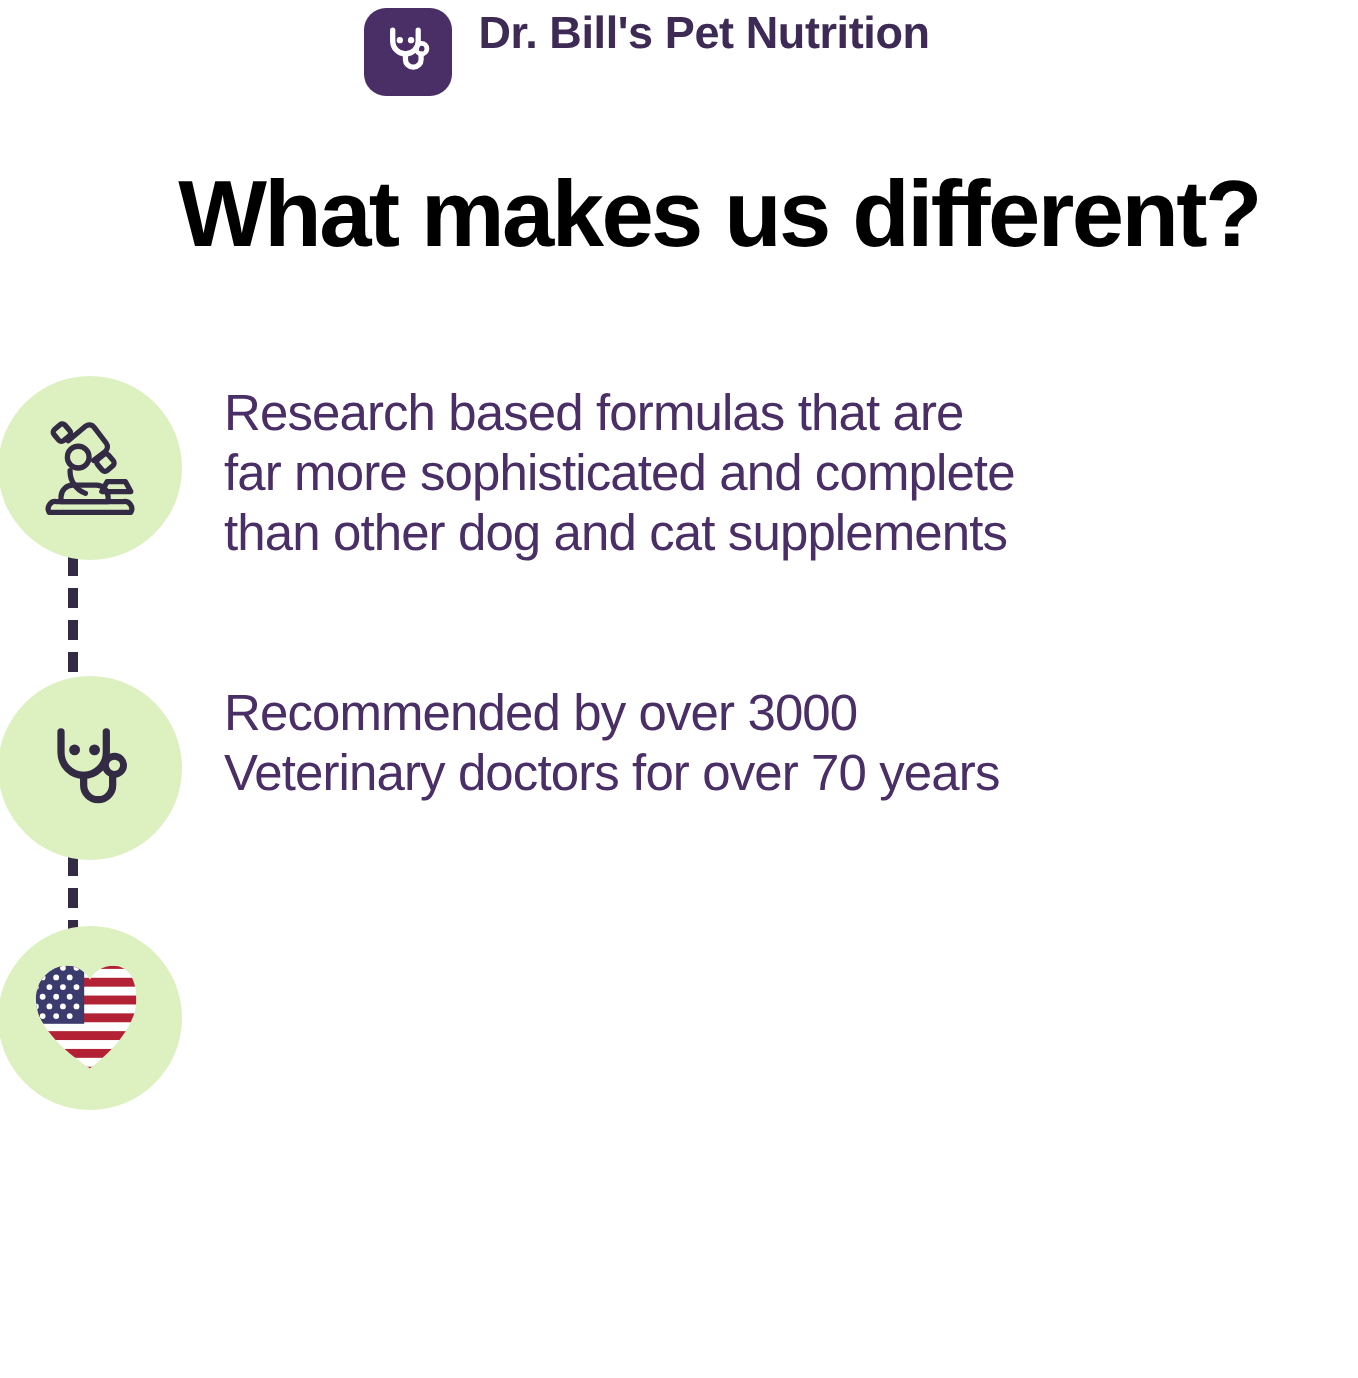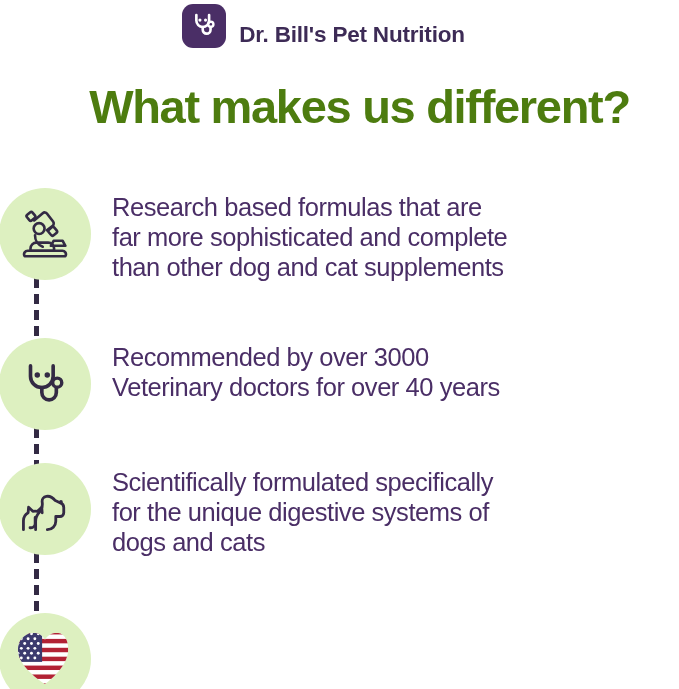--- a/index.html
+++ b/index.html
@@ -19,21 +19,21 @@
     background: #FFFFFF;
   }
 
   
   .brand {
     position: absolute;
     top: 4px;
     left: 0;
     width: 647px;
     display: flex;
-    align-items: flex-end;
+    align-items: flex-start;
     justify-content: center;
     gap: 13px;
   }
 
   .brand-mark {
     width: 44px;
     height: 44px;
     border-radius: 11px;
     background: #4A2E66;
     display: flex;
@@ -52,21 +52,21 @@
 
   
   .headline {
     position: absolute;
     top: 79px;
     left: 0;
     width: 679px;
     text-align: center;
     font-size: 47px;
     font-weight: bold;
-    color: #4d7c0f;
+    color: #000000;
     letter-spacing: -1.3px;
     white-space: nowrap;
     padding-left: 40px;
   }
 
   
   .features {
     position: absolute;
     top: 182px;
     left: 0;
@@ -198,50 +198,24 @@
               <circle cx="34.5" cy="22" r="3" fill="#332A44"></circle>
               <path d="M28.5 36 v5.5 a8 8 0 0 0 16 0 v-5" stroke="#332A44" stroke-width="4" stroke-linecap="round"></path>
               <circle cx="45.5" cy="30.5" r="5" stroke="#332A44" stroke-width="3.8"></circle>
             </svg>
           </span>
         </div>
         <div class="connector"></div>
       </div>
       <div class="text-cell">
         <div class="feature-text">Recommended by over 3000
-Veterinary doctors for over 40 years</div>
-      </div>
-    </div>
-
-    <div class="feature-row row-3">
-      <div class="icon-cell">
-        <div class="icon-disc">
-          <span>
-            <svg width="60" height="60" viewBox="0 0 64 64" fill="none" stroke="#332A44" stroke-width="3" stroke-linecap="round" stroke-linejoin="round">
-
-              <path d="M22 54 v-9 a14 14 0 0 1 4 -9.5 c3 -3.5 3.5 -7.5 3 -11
-                       c-0.4 -3 1.5 -5.5 4.5 -6 c4 -0.7 7 1.5 9.5 4.5
-                       l5.5 2.5 c2.5 1 3.5 2.8 3.5 5 v5.5
-                       a4 4 0 0 1 -4 4 h-4.5 v5 a9 9 0 0 1 -9 9"></path>
-              <path d="M49 24.5 h0.01" stroke-width="4"></path>
-
-              <path d="M9 54 v-9.5 a10 10 0 0 1 5 -8.5 l0.5 -6 l4.5 4.5
-                       a11 11 0 0 1 5 0 l4.5 -4.5 l0.5 6"></path>
-              <path d="M21.5 41 v6.5 a4.5 4.5 0 0 1 -4.5 4.5 h-1"></path>
-            </svg>
-          </span>
-        </div>
-        <div class="connector"></div>
-      </div>
-      <div class="text-cell">
-        <div class="feature-text">Scientifically formulated specifically
-for the unique digestive systems of
-dogs and cats</div>
-      </div>
-    </div>
+Veterinary doctors for over 70 years</div>
+      </div>
+    </div>
+
 
     <div class="feature-row row-4">
       <div class="icon-cell">
         <div class="icon-disc">
           <span>
             <svg width="62" height="58" viewBox="0 0 64 60">
               <defs>
                 <clipPath id="heartClip">
                   <path d="M32 56 C32 56 4 39 4 20.5 C4 10 12 3 20 3
                            c5.4 0 9.8 3 12 7.2 C34.2 6 38.6 3 44 3

